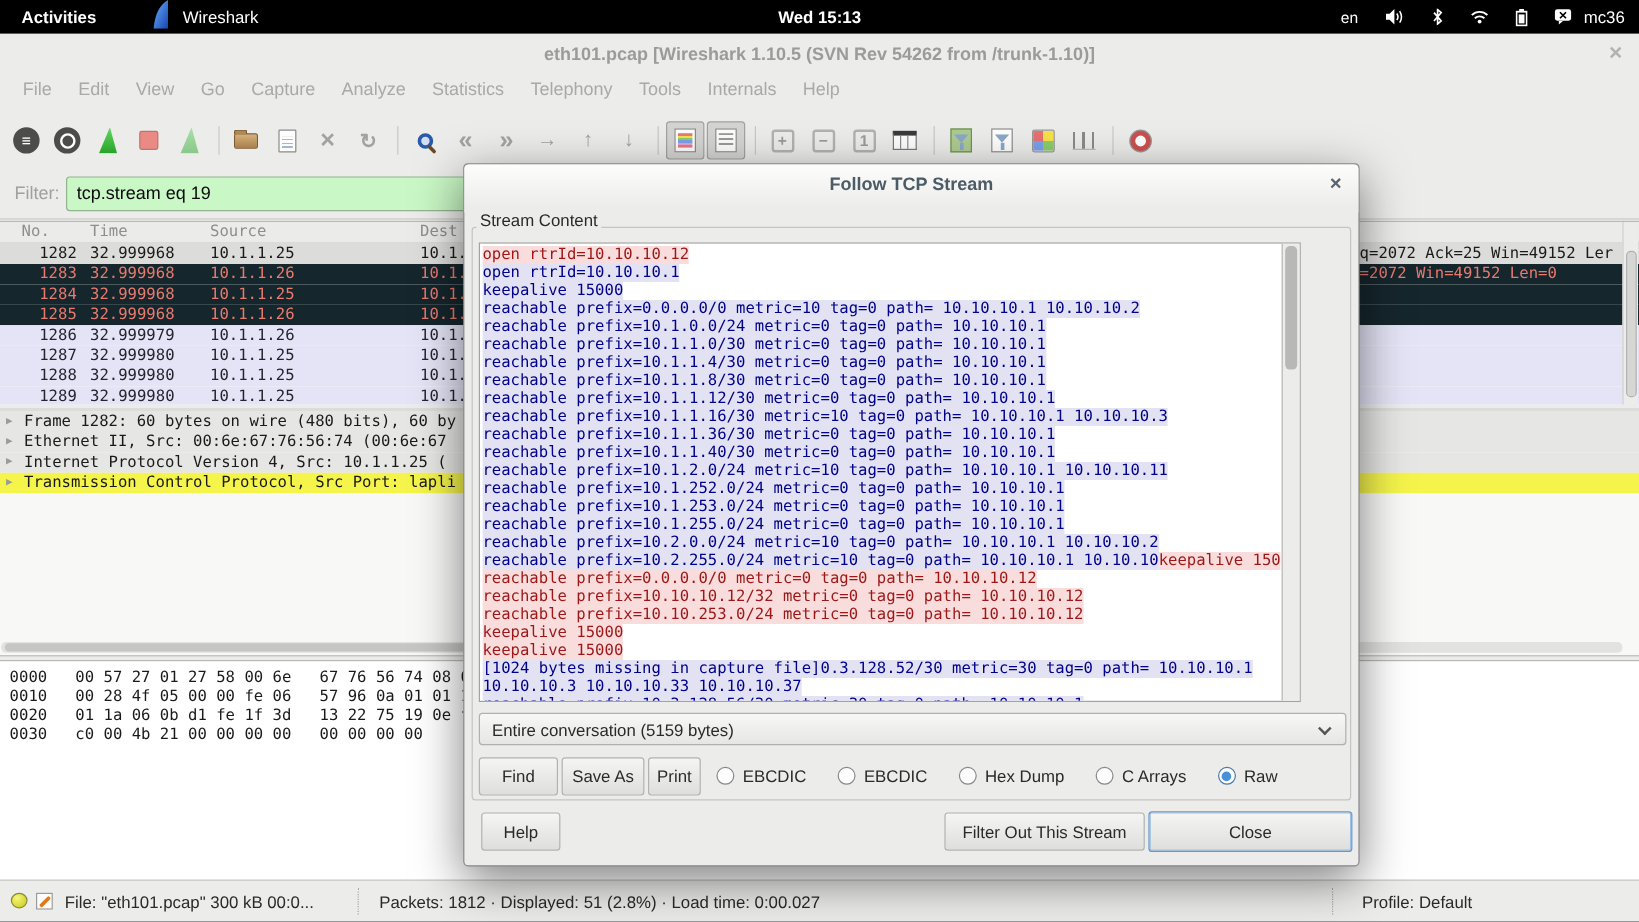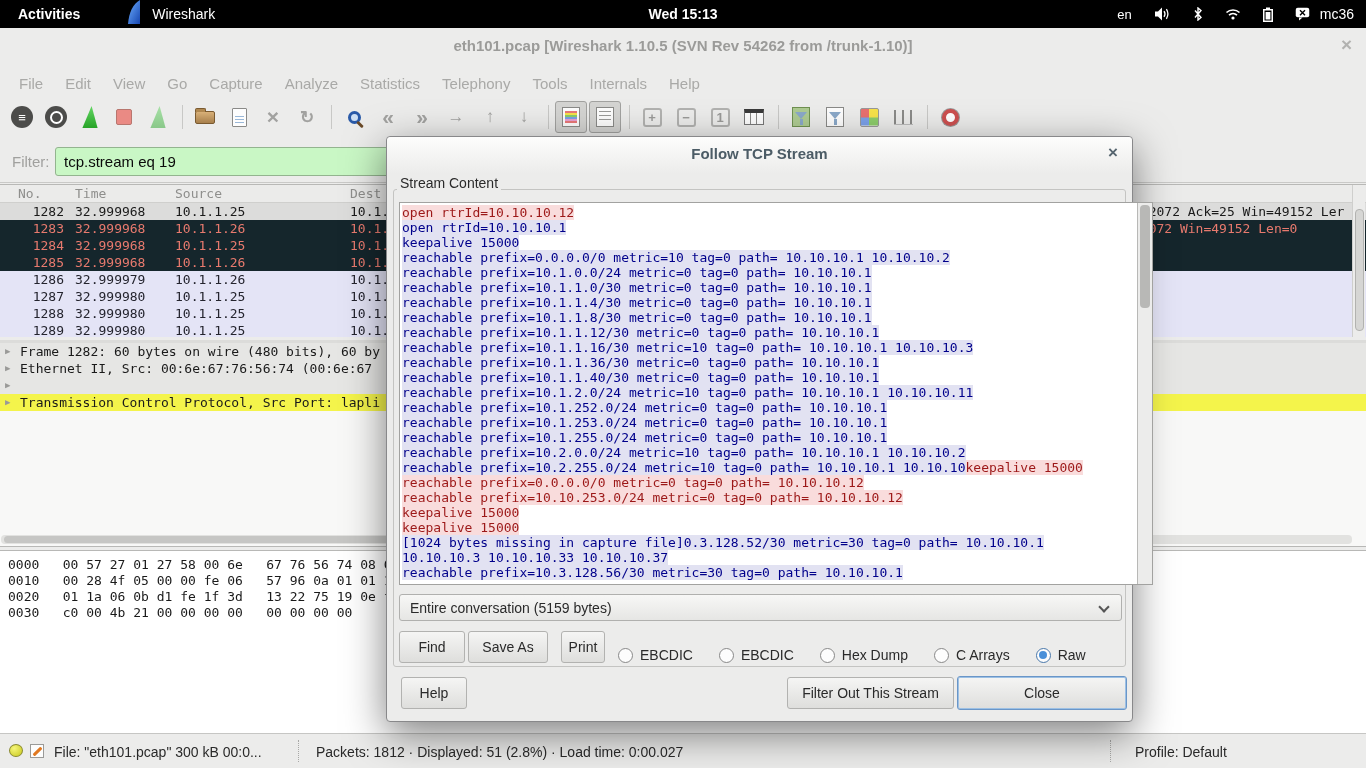--- a/index.html
+++ b/index.html
@@ -16,21 +16,21 @@
 .sysarea{position:absolute;right:12px;top:0;height:28px;display:flex;align-items:center;gap:22px}
 .sysarea .lang{font-size:13px}
 .sysarea .user{font-weight:normal;font-size:14px;margin-left:-12px}
 .sysicon{display:flex;align-items:center}
 
 
 .titlebar{position:absolute;left:0;top:28px;width:1366px;height:34px}
 .wtitle{position:absolute;left:0;right:0;top:9px;text-align:center;color:#9b9b99;font-weight:bold;font-size:15px}
 .wclose{position:absolute;right:14px;top:6px;color:#b2b2b0;font-size:19px;font-weight:bold}
 
-.menubar{position:absolute;left:8px;top:66px;height:26px;display:flex;align-items:flex-end}
+.menubar{position:absolute;left:8px;top:66px;height:26px;display:flex;align-items:flex-start}
 .menu-item{color:#a9a9a7;font-size:15px;padding:0 11px}
 
 
 .toolbar{position:absolute;left:6px;top:96px;width:1354px;height:42px;display:flex;align-items:center}
 .tbtn{background:none;border:1px solid transparent;width:32px;height:32px;display:flex;align-items:center;justify-content:center;margin-right:2px;border-radius:3px}
 .tbtn.pressed{background:#d4d4d2;border:1px solid #a2a2a0}
 .tsep{width:1px;height:24px;background:#c8c8c6;margin:0 6px;display:inline-block}
 .tic{display:flex;align-items:center;justify-content:center}
 .tic.circle{width:22px;height:22px;border-radius:50%;background:#4c4c4a;color:#fff;font-size:13px;font-weight:bold}
 .tic.gear::before{content:"";width:9px;height:9px;border:2.5px solid #fff;border-radius:50%}
@@ -103,34 +103,34 @@
 .sb-sep{position:absolute;top:6px;width:1px;height:22px;border-left:1px dotted #a8a8a6}
 .sb-sep1{left:298px}.sb-sep2{left:1110px}
 
 
 .dialog{position:absolute;left:386px;top:136px;width:747px;height:586px;background:#ececeb;border:1px solid #88888a;border-radius:4px;box-shadow:0 12px 40px rgba(0,0,0,.5);z-index:10}
 .dlg-titlebar{position:absolute;left:0;top:0;width:100%;height:40px;background:linear-gradient(#fdfdfc,#ececeb 90%);border-radius:4px 4px 0 0}
 .dlg-title{position:absolute;left:0;right:0;top:8px;text-align:center;color:#4c5c66;font-weight:bold;font-size:15px}
 .dlg-close{position:absolute;right:14px;top:6px;color:#56656f;font-size:17px;font-weight:bold}
 .stream-frame{position:absolute;left:6px;top:52px;width:733px;height:478px;border:1px solid #c4c4c2;border-radius:3px}
 .frame-label{position:absolute;left:10px;top:38px;background:#ececeb;padding:0 3px;font-size:14px;color:#2a2a2a;z-index:2}
-.stream-area{position:absolute;left:5px;top:12px;width:754px;height:383px;background:#fff;border:1px solid #a2a2a0;overflow:hidden}
+.stream-area{position:absolute;left:5px;top:12px;width:685px;height:383px;background:#fff;border:1px solid #a2a2a0;overflow:hidden}
 .stream-inner{position:absolute;left:2px;top:2px;right:16px}
 .sline{height:15px;line-height:15px;font-family:"DejaVu Sans Mono",monospace;font-size:13px;white-space:pre;overflow:hidden}
 .seg.client{color:#00008b;background:#e2e2f2}
 .seg.server{color:#9c1818;background:#f9dcdc}
 .sscroll{position:absolute;right:0;top:0;width:15px;height:100%;background:#ececeb;border-left:1px solid #b8b8b6}
 .sscroll .thumb{position:absolute;left:2px;top:2px;width:10px;height:103px;background:#b8b8b6;border-radius:4px}
 .combo{position:absolute;left:5px;top:404px;width:723px;height:27px;background:linear-gradient(#f7f7f6,#e6e6e4);border:1px solid #b0b0ae;border-radius:3px}
 .combo-text{position:absolute;left:10px;top:5px;font-size:14px;color:#2a2a2a}
 .combo-chevron{position:absolute;right:13px;top:8px;width:8px;height:8px;border-right:2px solid #555;border-bottom:2px solid #555;transform:rotate(45deg)}
-.actions-row{position:absolute;left:5px;right:6px;top:440px;height:33px;display:flex;align-items:flex-end}
+.actions-row{position:absolute;left:5px;right:6px;top:440px;height:33px;display:flex;align-items:center}
 .btn{background:linear-gradient(#f5f5f4,#dededc);border:1px solid #b2b2b0;border-radius:3px;font-size:14px;color:#2a2a2a;font-family:"Liberation Sans",sans-serif;height:32px}
 .btn-find{width:66px;margin-right:3px}
-.btn-saveas{width:80px;margin-right:13px}
+.btn-saveas{width:69px;margin-right:3px}
 .btn-print{width:44px}
 .radios{display:flex;align-items:center;gap:26px;margin-left:13px}
 .radio{display:flex;align-items:center;gap:7px}
 .rb{width:15px;height:15px;border-radius:50%;border:1px solid #888;background:#fdfdfd;display:inline-flex;align-items:center;justify-content:center}
 .rb.sel{border-color:#4a78aa}
 .rb.sel::before{content:"";width:8px;height:8px;border-radius:50%;background:#4a90d9}
 .rlabel{font-size:14px;color:#2a2a2a}
 .dlg-footer{position:absolute;left:0;right:0;top:536px;height:40px}
 .btn-help{position:absolute;left:14px;top:4px;width:66px}
 .btn-filterout{position:absolute;left:400px;top:4px;width:167px}
@@ -383,20 +383,21 @@
           <div class="drow">
             <span class="expander">▶</span>
             <span class="dtext">Frame 1282: 60 bytes on wire (480 bits), 60 by</span>
           </div>
           <div class="drow">
             <span class="expander">▶</span>
             <span class="dtext">Ethernet II, Src: 00:6e:67:76:56:74 (00:6e:67</span>
           </div>
           <div class="drow">
             <span class="expander">▶</span>
+            <span class="dtext">Internet Protocol Version 4, Src: 10.1.1.25 (</span>
           </div>
           <div class="drow hl">
             <span class="expander">▶</span>
             <span class="dtext">Transmission Control Protocol, Src Port: lapli</span>
           </div>
         </div>
       <div class="hscroll">
           <div class="thumb"></div>
         </div>
     </div>
@@ -443,20 +444,21 @@
             <div class="sline"><span class="seg client">reachable prefix=10.1.1.16/30 metric=10 tag=0 path= 10.10.10.1 10.10.10.3</span></div>
             <div class="sline"><span class="seg client">reachable prefix=10.1.1.36/30 metric=0 tag=0 path= 10.10.10.1</span></div>
             <div class="sline"><span class="seg client">reachable prefix=10.1.1.40/30 metric=0 tag=0 path= 10.10.10.1</span></div>
             <div class="sline"><span class="seg client">reachable prefix=10.1.2.0/24 metric=10 tag=0 path= 10.10.10.1 10.10.10.11</span></div>
             <div class="sline"><span class="seg client">reachable prefix=10.1.252.0/24 metric=0 tag=0 path= 10.10.10.1</span></div>
             <div class="sline"><span class="seg client">reachable prefix=10.1.253.0/24 metric=0 tag=0 path= 10.10.10.1</span></div>
             <div class="sline"><span class="seg client">reachable prefix=10.1.255.0/24 metric=0 tag=0 path= 10.10.10.1</span></div>
             <div class="sline"><span class="seg client">reachable prefix=10.2.0.0/24 metric=10 tag=0 path= 10.10.10.1 10.10.10.2</span></div>
             <div class="sline"><span class="seg client">reachable prefix=10.2.255.0/24 metric=10 tag=0 path= 10.10.10.1 10.10.10</span><span class="seg server">keepalive 15000</span></div>
             <div class="sline"><span class="seg server">reachable prefix=0.0.0.0/0 metric=0 tag=0 path= 10.10.10.12</span></div>
+            <div class="sline"><span class="seg server">reachable prefix=10.10.10.12/32 metric=0 tag=0 path= 10.10.10.12</span></div>
             <div class="sline"><span class="seg server">reachable prefix=10.10.253.0/24 metric=0 tag=0 path= 10.10.10.12</span></div>
             <div class="sline"><span class="seg server">keepalive 15000</span></div>
             <div class="sline"><span class="seg server">keepalive 15000</span></div>
             <div class="sline"><span class="seg client">[1024 bytes missing in capture file]0.3.128.52/30 metric=30 tag=0 path= 10.10.10.1</span></div>
             <div class="sline"><span class="seg client">10.10.10.3 10.10.10.33 10.10.10.37</span></div>
             <div class="sline"><span class="seg client">reachable prefix=10.3.128.56/30 metric=30 tag=0 path= 10.10.10.1</span></div>
           </div>
         <div class="sscroll">
             <div class="thumb"></div>
           </div>

